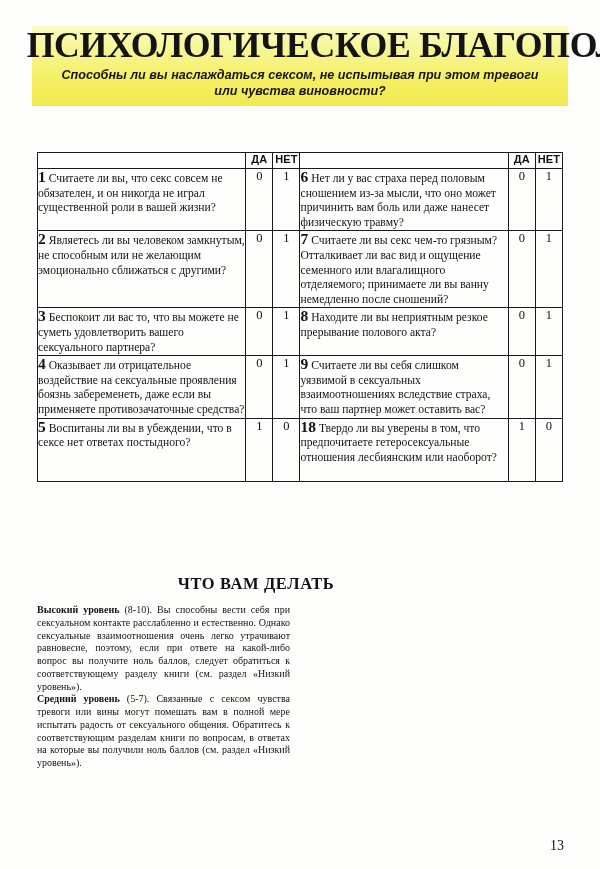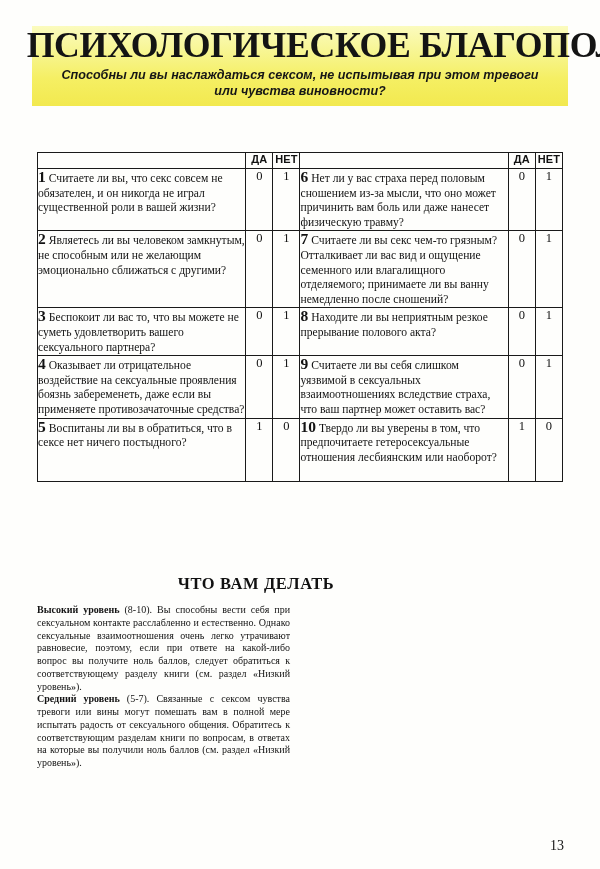--- a/index.html
+++ b/index.html
@@ -214,24 +214,24 @@
     <tr>
       <td class="q-cell"><span class="q-num">4</span><span>Оказывает ли отрицательное воздействие на сексуальные проявления боязнь забеременеть, даже если вы применяете противозачаточные средства?</span></td>
       <td class="score">0</td>
       <td class="score">1</td>
       <td class="q-cell"><span class="q-num">9</span><span>Считаете ли вы себя слишком уязвимой в сексуальных взаимоотношениях вследствие страха, что ваш партнер может оставить вас?</span></td>
       <td class="score">0</td>
       <td class="score">1</td>
     </tr>
 
     <tr>
-      <td class="q-cell" style="height:62px"><span class="q-num">5</span><span>Воспитаны ли вы в обратиться, что в сексе нет ничего постыдного?</span></td>
-      <td class="score">1</td>
-      <td class="score">0</td>
-      <td class="q-cell"><span class="q-num">10</span><span>Твердо ли вы уверены в том, что предпочитаете гетеросексуальные отношения лесбиянским или наоборот?</span></td>
+      <td class="q-cell" style="height:62px"><span class="q-num">5</span><span>Воспитаны ли вы в убеждении, что в сексе нет ответах постыдного?</span></td>
+      <td class="score">1</td>
+      <td class="score">0</td>
+      <td class="q-cell"><span class="q-num">18</span><span>Твердо ли вы уверены в том, что предпочитаете гетеросексуальные отношения лесбиянским или наоборот?</span></td>
       <td class="score">1</td>
       <td class="score">0</td>
     </tr>
   </tbody>
     </table>
 
   <div class="section-head">ЧТО ВАМ ДЕЛАТЬ</div>
 
   <div class="body-col left">
     <p><span class="lead">Высокий уровень</span><span> (8-10). Вы способны вести себя при сексуальном контакте расслабленно и естественно. Однако сексуальные взаимоотношения очень легко утрачивают равновесие, поэтому, если при ответе на какой-либо вопрос вы получите ноль баллов, следует обратиться к соответствующему разделу книги (см. раздел «Низкий уровень»).</span></p>

